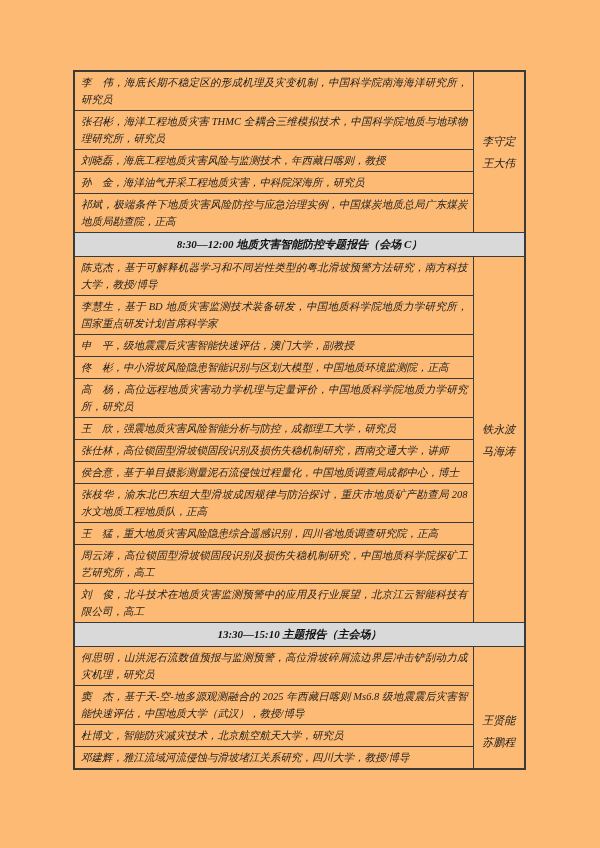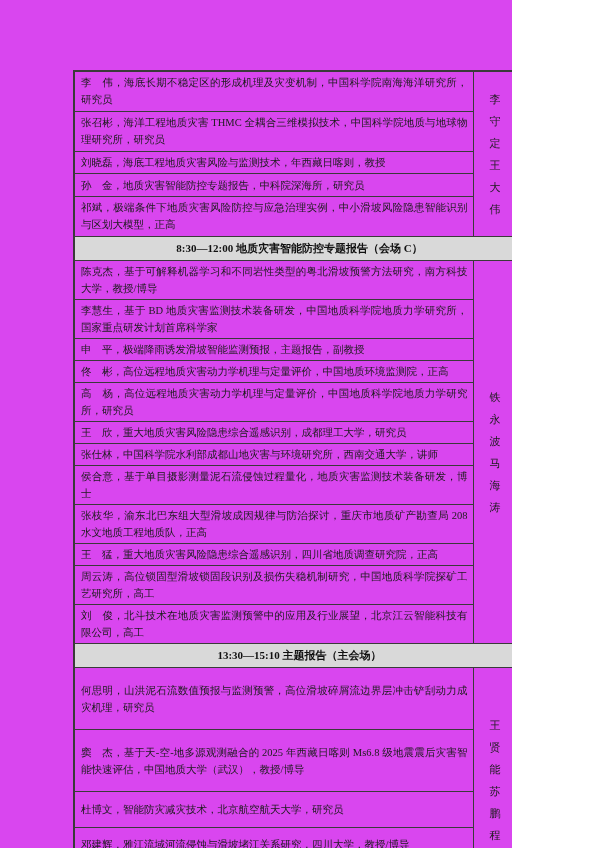--- a/index.html
+++ b/index.html
@@ -3,23 +3,24 @@
 <meta charset="utf-8">
 <style>
   html, body { margin: 0; padding: 0; }
   body {
     width: 600px; height: 848px;
     background: #ffffff;
     font-family: "Liberation Serif", "DejaVu Serif", serif;
   }
   .page {
     position: relative;
-    width: 512px; height: 848px;
-    background: #d946ef;
+    width: 600px; height: 848px;
+    background: #fdba74;
     overflow: hidden;
+    font-style: italic;
   }
   table.program {
     position: absolute;
     left: 73px; top: 70px;
     width: 451px;
     border-collapse: collapse;
     table-layout: fixed;
     border: 2px solid #3a3a3a;
   }
   table.program td {
@@ -38,23 +39,24 @@
   td.session {
     background: #d9d9d9;
     text-align: center;
     font-weight: bold;
     font-size: 11px;
     line-height: 17px;
     padding: 3px 2px;
     color: #111111;
   }
   td.chair {
+    text-align: center;
     font-size: 11px;
     color: #1c1c1c;
-    padding: 16px;
+    padding: 0;
   }
   td.chair .name { line-height: 22px; }
   td.chair.low { padding-top: 46px; margin-top: 41px; }
 </style>
 </head>
 <body>
 
 <div class="page">
   <table class="program">
     <colgroup>
@@ -70,57 +72,57 @@
         <div class="name">王大伟</div>
       </td>
     </tr>
     <tr>
       <td class="talk">张召彬，海洋工程地质灾害 THMC 全耦合三维模拟技术，中国科学院地质与地球物理研究所，研究员</td>
     </tr>
     <tr>
       <td class="talk">刘晓磊，海底工程地质灾害风险与监测技术，年西藏日喀则，教授</td>
     </tr>
     <tr>
-      <td class="talk">孙　金，地质灾害智能防控专题报告，中科院深海所，研究员</td>
+      <td class="talk">孙　金，海洋油气开采工程地质灾害，中科院深海所，研究员</td>
     </tr>
     <tr>
-      <td class="talk">祁斌，极端条件下地质灾害风险防控与应急治理实例，中小滑坡风险隐患智能识别与区划大模型，正高</td>
+      <td class="talk">祁斌，极端条件下地质灾害风险防控与应急治理实例，中国煤炭地质总局广东煤炭地质局勘查院，正高</td>
     </tr>
 
     <tr>
       <td class="session" colspan="2">8:30—12:00 地质灾害智能防控专题报告（会场 C）</td>
     </tr>
 
     <tr>
       <td class="talk">陈克杰，基于可解释机器学习和不同岩性类型的粤北滑坡预警方法研究，南方科技大学，教授/博导</td>
       <td class="chair" rowspan="12">
         <div class="name">铁永波</div>
         <div class="name">马海涛</div>
       </td>
     </tr>
     <tr>
       <td class="talk">李慧生，基于 BD 地质灾害监测技术装备研发，中国地质科学院地质力学研究所，国家重点研发计划首席科学家</td>
     </tr>
     <tr>
-      <td class="talk">申　平，极端降雨诱发滑坡智能监测预报，主题报告，副教授</td>
+      <td class="talk">申　平，级地震震后灾害智能快速评估，澳门大学，副教授</td>
     </tr>
     <tr>
-      <td class="talk">佟　彬，高位远程地质灾害动力学机理与定量评价，中国地质环境监测院，正高</td>
+      <td class="talk">佟　彬，中小滑坡风险隐患智能识别与区划大模型，中国地质环境监测院，正高</td>
     </tr>
     <tr>
       <td class="talk">高　杨，高位远程地质灾害动力学机理与定量评价，中国地质科学院地质力学研究所，研究员</td>
     </tr>
     <tr>
-      <td class="talk">王　欣，重大地质灾害风险隐患综合遥感识别，成都理工大学，研究员</td>
+      <td class="talk">王　欣，强震地质灾害风险智能分析与防控，成都理工大学，研究员</td>
     </tr>
     <tr>
-      <td class="talk">张仕林，中国科学院水利部成都山地灾害与环境研究所，西南交通大学，讲师</td>
+      <td class="talk">张仕林，高位锁固型滑坡锁固段识别及损伤失稳机制研究，西南交通大学，讲师</td>
     </tr>
     <tr>
-      <td class="talk">侯合意，基于单目摄影测量泥石流侵蚀过程量化，地质灾害监测技术装备研发，博士</td>
+      <td class="talk">侯合意，基于单目摄影测量泥石流侵蚀过程量化，中国地质调查局成都中心，博士</td>
     </tr>
     <tr>
       <td class="talk">张枝华，渝东北巴东组大型滑坡成因规律与防治探讨，重庆市地质矿产勘查局 208 水文地质工程地质队，正高</td>
     </tr>
     <tr>
       <td class="talk">王　猛，重大地质灾害风险隐患综合遥感识别，四川省地质调查研究院，正高</td>
     </tr>
     <tr>
       <td class="talk">周云涛，高位锁固型滑坡锁固段识别及损伤失稳机制研究，中国地质科学院探矿工艺研究所，高工</td>
     </tr>

